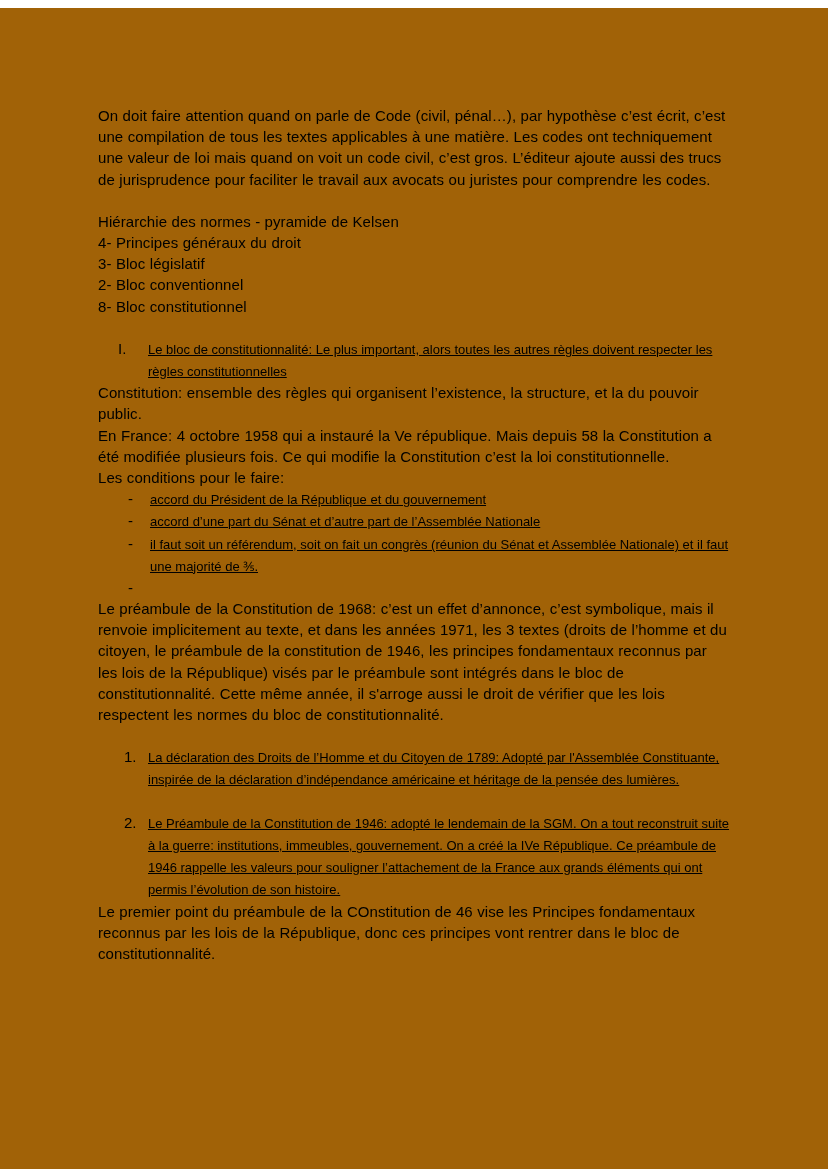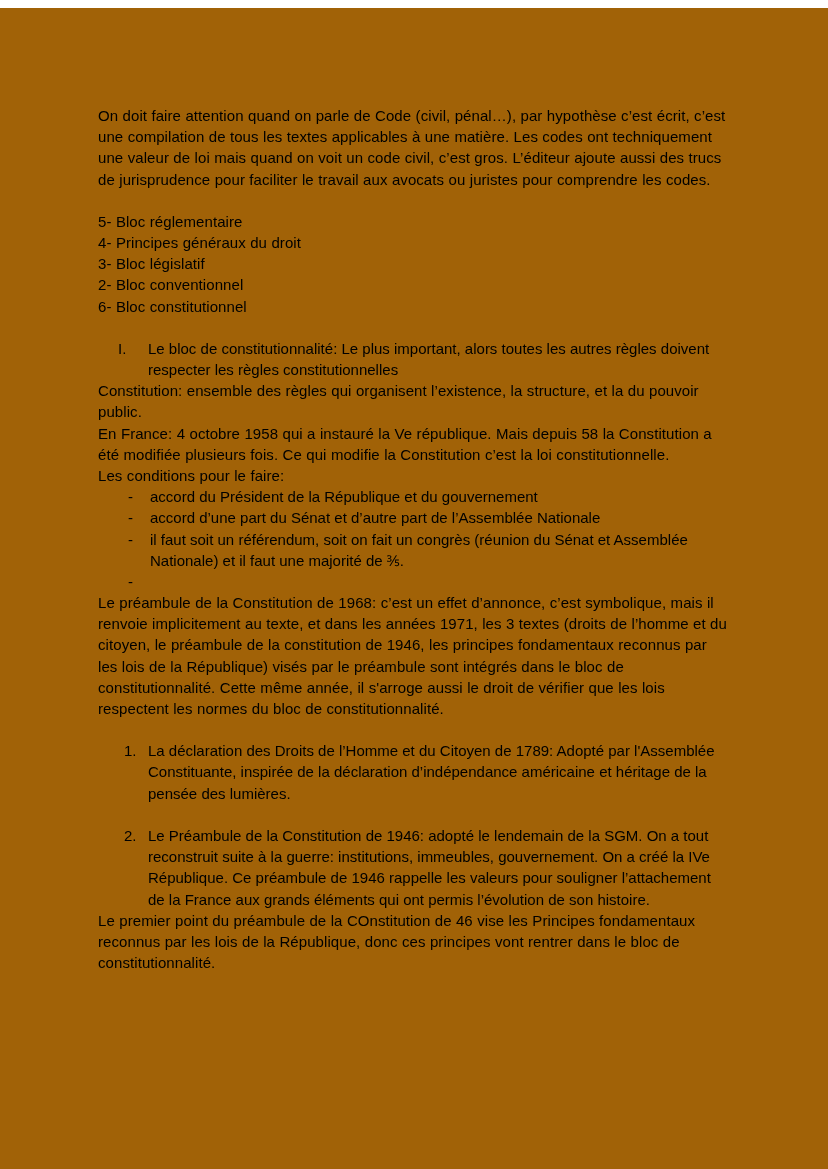--- a/index.html
+++ b/index.html
@@ -64,39 +64,40 @@
   .list-roman .list-item { padding-left: 50px; }
   .list-roman .marker { width: 22px; left: 20px; text-align: left; }
   
   .list-dash .list-item { padding-left: 52px; }
   .list-dash .marker { width: 10px; left: 30px; text-align: left; }
   
   .list-decimal .list-item { padding-left: 50px; }
   .list-decimal .marker { width: 20px; left: 26px; text-align: left; }
 
   .flow-line {
-    font-size: 15px;
+    font-size: 13px;
     line-height: 21.2px;
+    text-decoration: underline;
   }
 </style>
 </head>
 <body>
 
 <div class="page">
   <div class="doc-body">
 
     <p class="para">On doit faire attention quand on parle de Code (civil, pénal…), par hypothèse c’est écrit, c’est une compilation de tous les textes applicables à une matière. Les codes ont techniquement une valeur de loi mais quand on voit un code civil, c’est gros. L’éditeur ajoute aussi des trucs de jurisprudence pour faciliter le travail aux avocats ou juristes pour comprendre les codes.</p>
 
     <div class="gap-blank"></div>
 
-    <p class="para">5- Bloc réglementaire</p>
+    <p class="para">Hiérarchie des normes - pyramide de Kelsen</p>
     <p class="para">4- Principes généraux du droit</p>
     <p class="para">3- Bloc législatif</p>
     <p class="para">2- Bloc conventionnel</p>
-    <p class="para">6- Bloc constitutionnel</p>
+    <p class="para">8- Bloc constitutionnel</p>
 
     <div class="gap-blank"></div>
 
     <ul class="list list-roman">
       <li class="list-item">
         <span class="marker">I.</span>
         <span class="flow-line">Le bloc de constitutionnalité: Le plus important, alors toutes les autres règles doivent respecter les règles constitutionnelles</span>
       </li>
     </ul>
 

